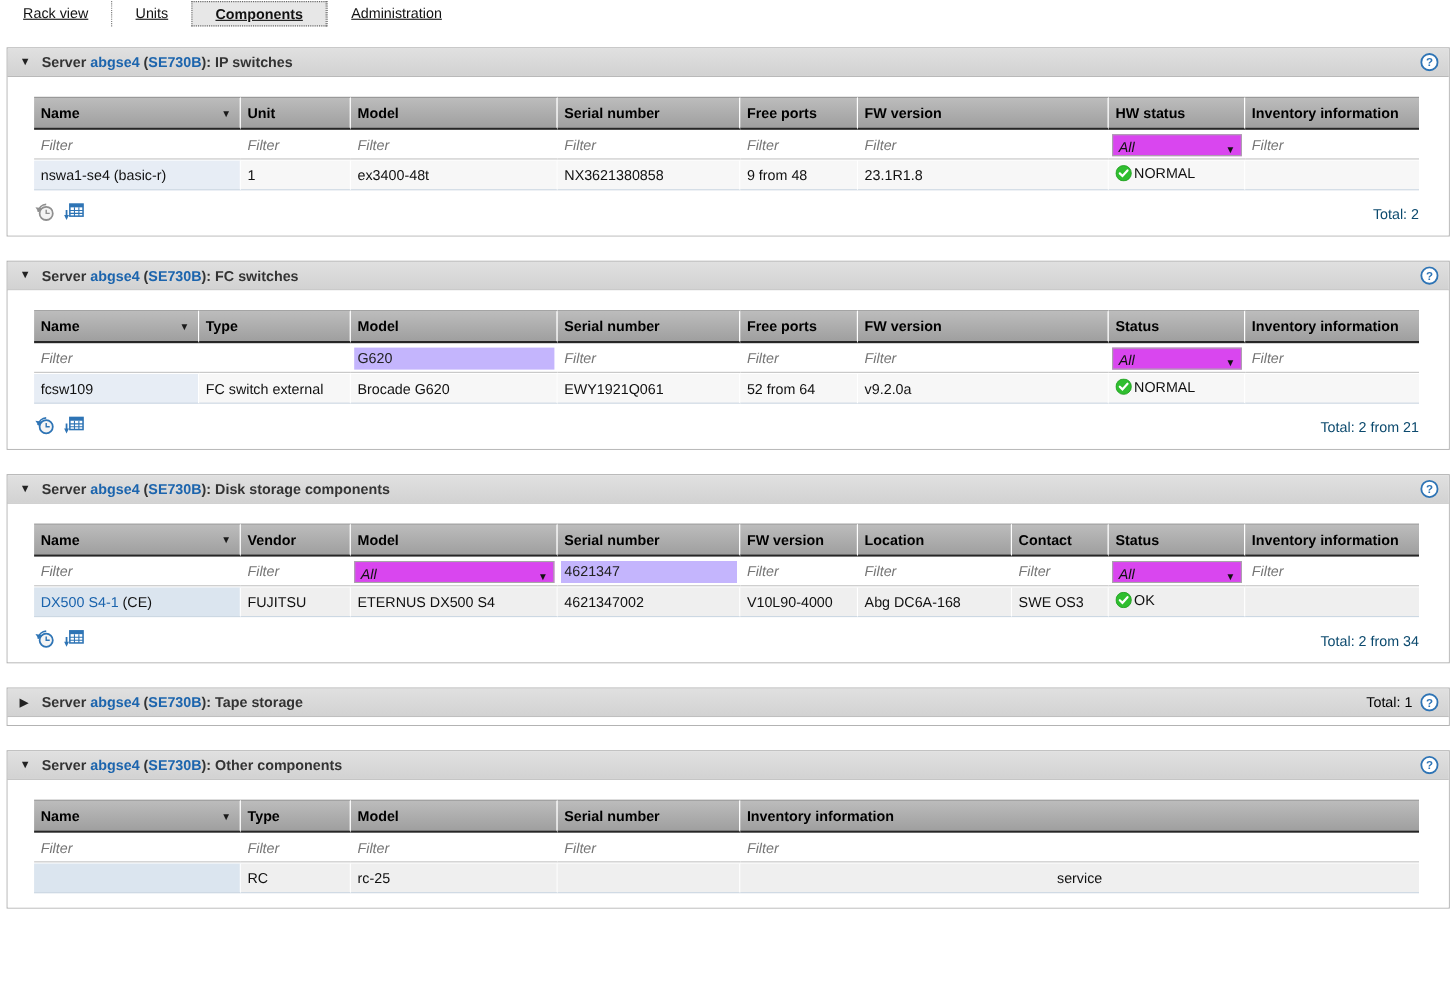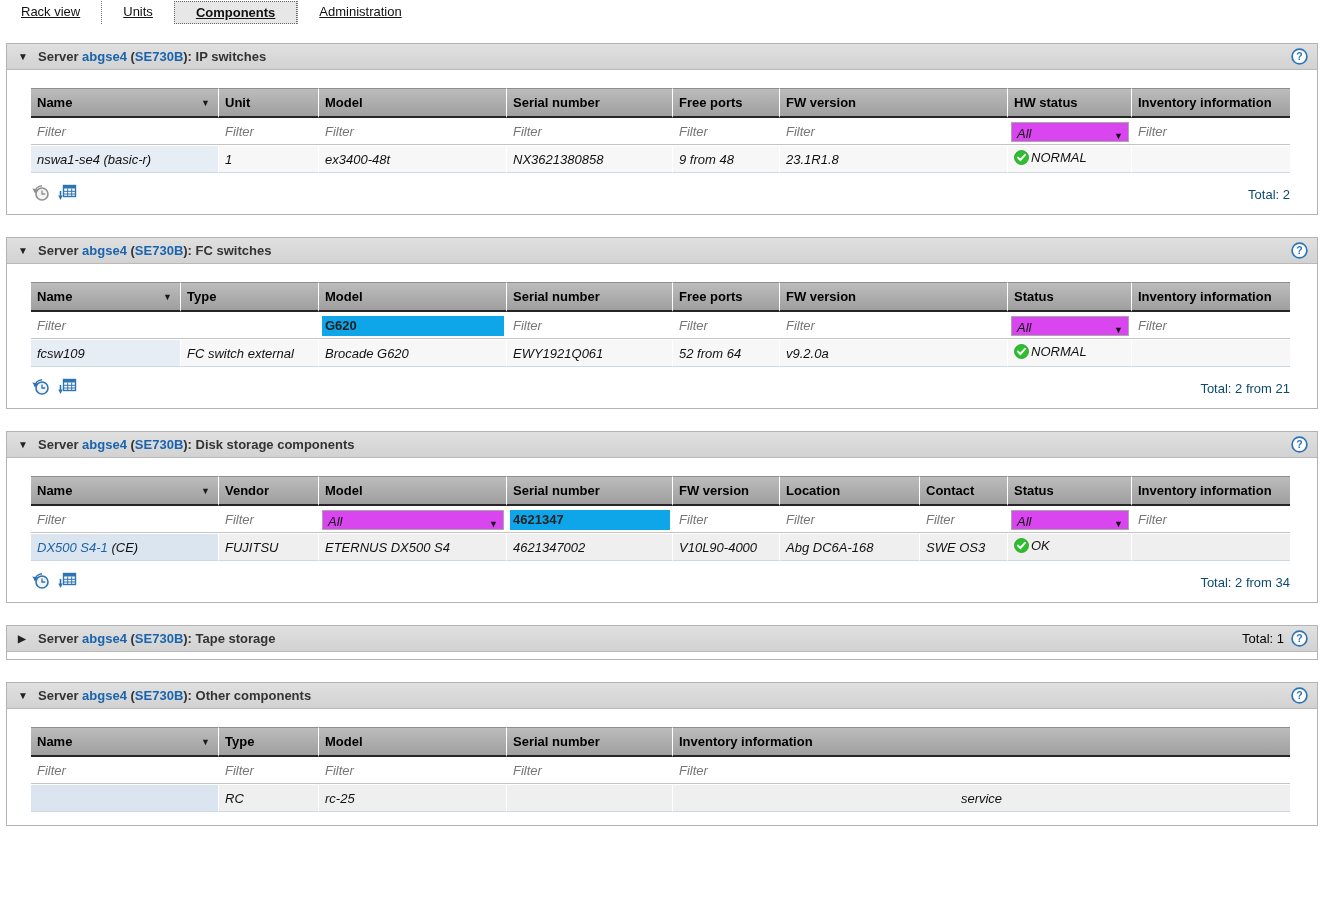--- a/index.html
+++ b/index.html
@@ -31,30 +31,30 @@
     border-top: 1px solid #8e8e8e; border-bottom: 2px solid #262626; border-right: 1px solid #fff;
     padding: 0 6px; text-align: left; font-weight: bold; font-size: 13px; color: #000; cursor: pointer;
     overflow: hidden; white-space: nowrap; }
   th:last-child { border-right: none; }
   .th-inner { display: flex; justify-content: space-between; align-items: center; }
   .sort-icon { font-size: 9px; padding-right: 2px; color:#1a1a1a; }
   .filter-row td { background: #fff; border-bottom: 1px solid #c4c4c4; height: 26px; padding: 0 3px; }
   td { overflow: hidden; white-space: nowrap; }
   .data-row td { height: 27px; padding: 0 6px; border-right: 1px solid #fff; color: #111; }
   .data-row td:last-child { border-right: none; text-align: center; }
-  .data-row.last td { border-bottom: 1px solid #ccd8e3; font-style: italic; }
+  .data-row.last td { border-bottom: 1px solid #ccd8e3; }
   .data-row.r-even td { background: #efefef; }
   .data-row.r-odd  td { background: #f7f7f7; }
   .data-row.r-even td.name-cell { background: #dbe5ef; }
   .data-row.r-odd  td.name-cell { background: #e7edf5; }
   .data-row a { color: #1b64ad; text-decoration: none; }
 
   .filter-input { width: 100%; height: 20px; border: none; background: transparent; outline: none;
     font-family: "Liberation Sans", sans-serif; font-size: 13px; font-style: italic; color: #222; padding: 0 3px; }
-  .filter-input.hl { background: #0ea5e9; font-style: normal; font-weight: bold; }
+  .filter-input.hl { background: #c4b5fd; font-style: normal; }
   .filter-select { width: 100%; height: 20px; display: flex; justify-content: space-between; align-items: flex-end;
     border: 1px solid #a8a8a8; background: #d946ef; padding: 0 5px; font-style: italic; cursor: pointer; color:#111; }
   .filter-select .dd-arrow { font-size: 9px; font-style: normal; color: #111; }
 
   .status-wrap { display: inline-flex; align-items: center; gap: 2px; }
 
   
   .panel-footer { display: flex; align-items: flex-end; margin-top: 9px; }
   .footer-icons { display: flex; align-items: flex-end; gap: 7px; }
   .icon-btn { display: inline-flex; cursor: pointer; }

